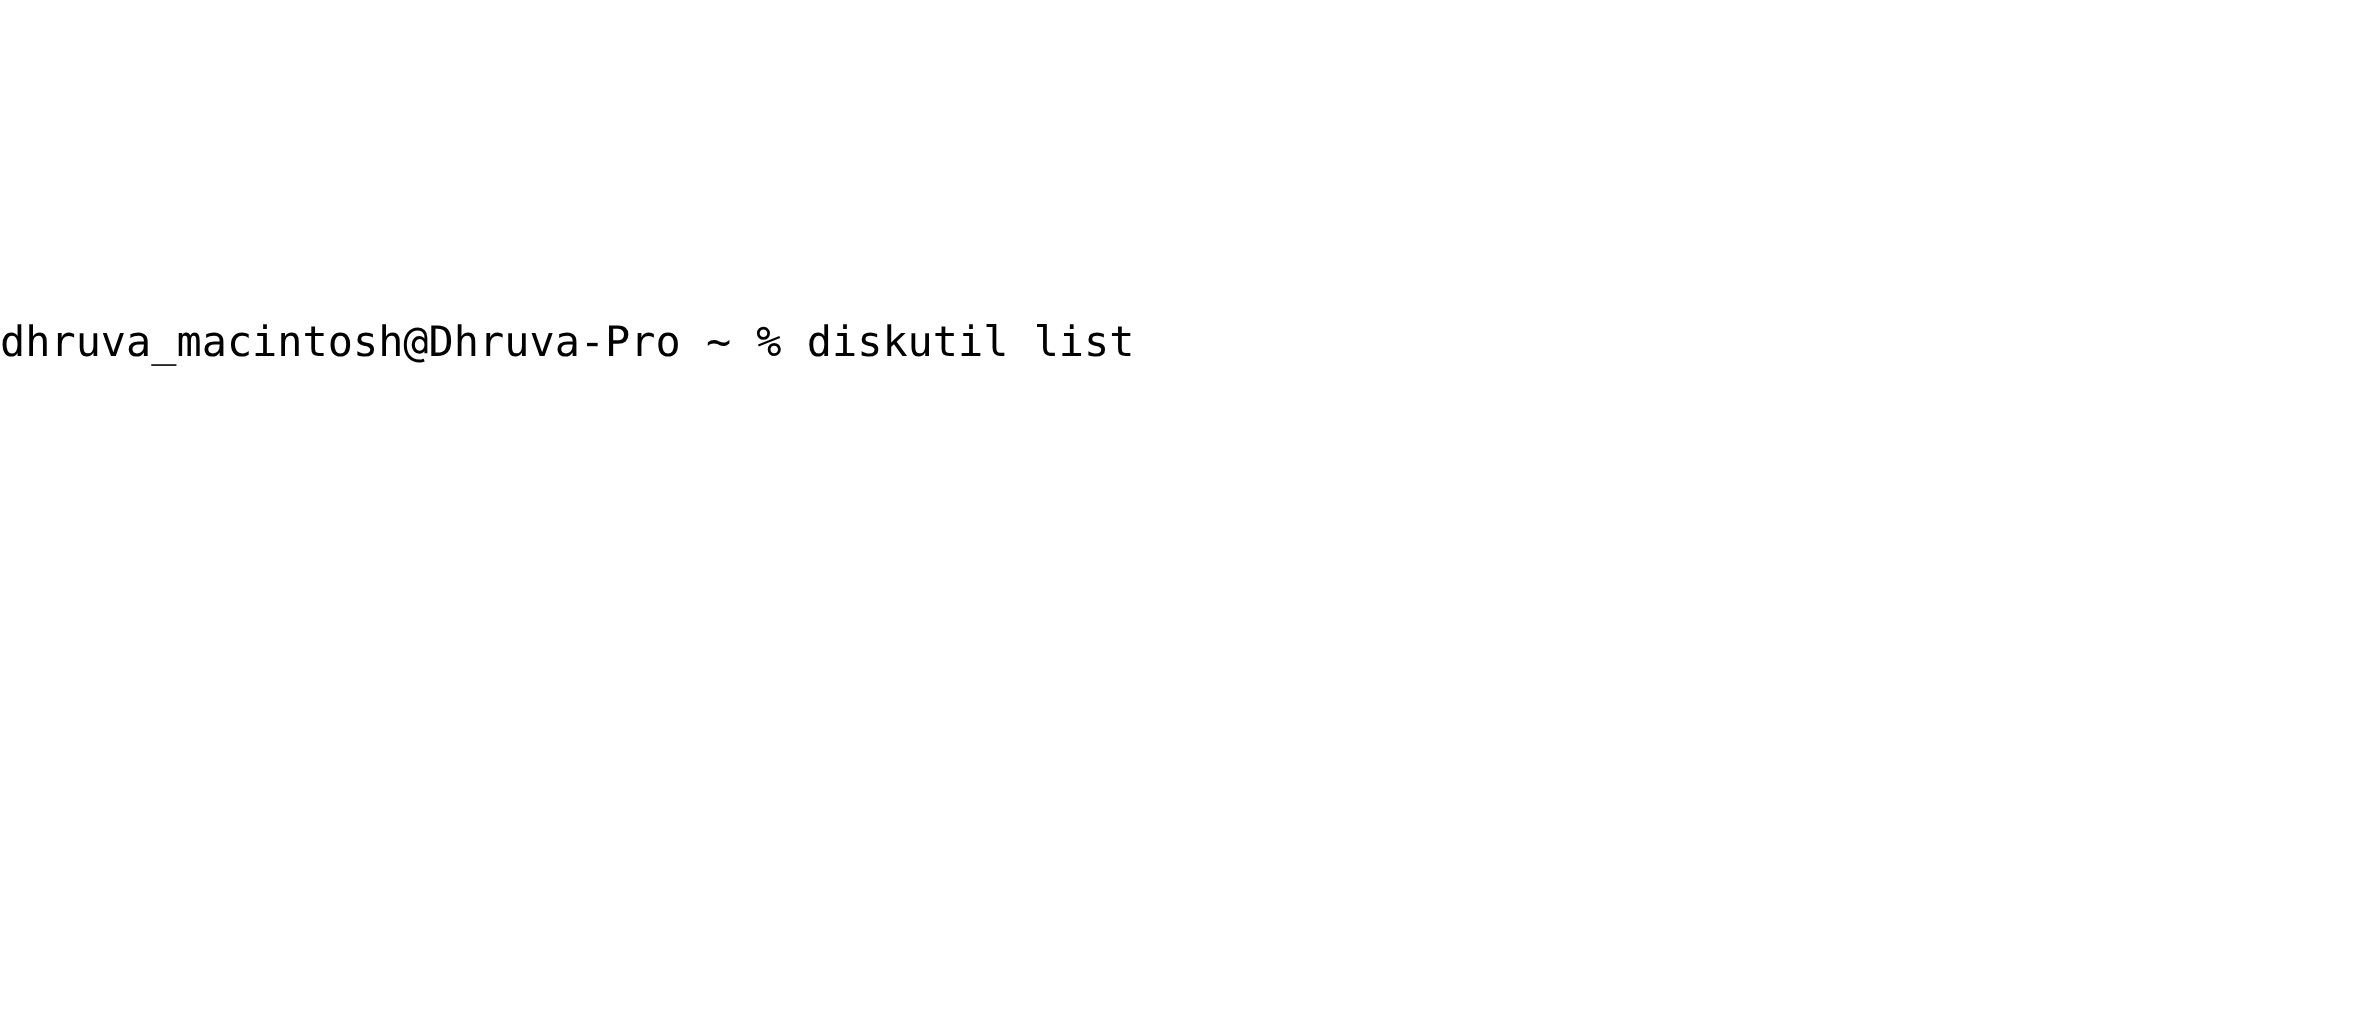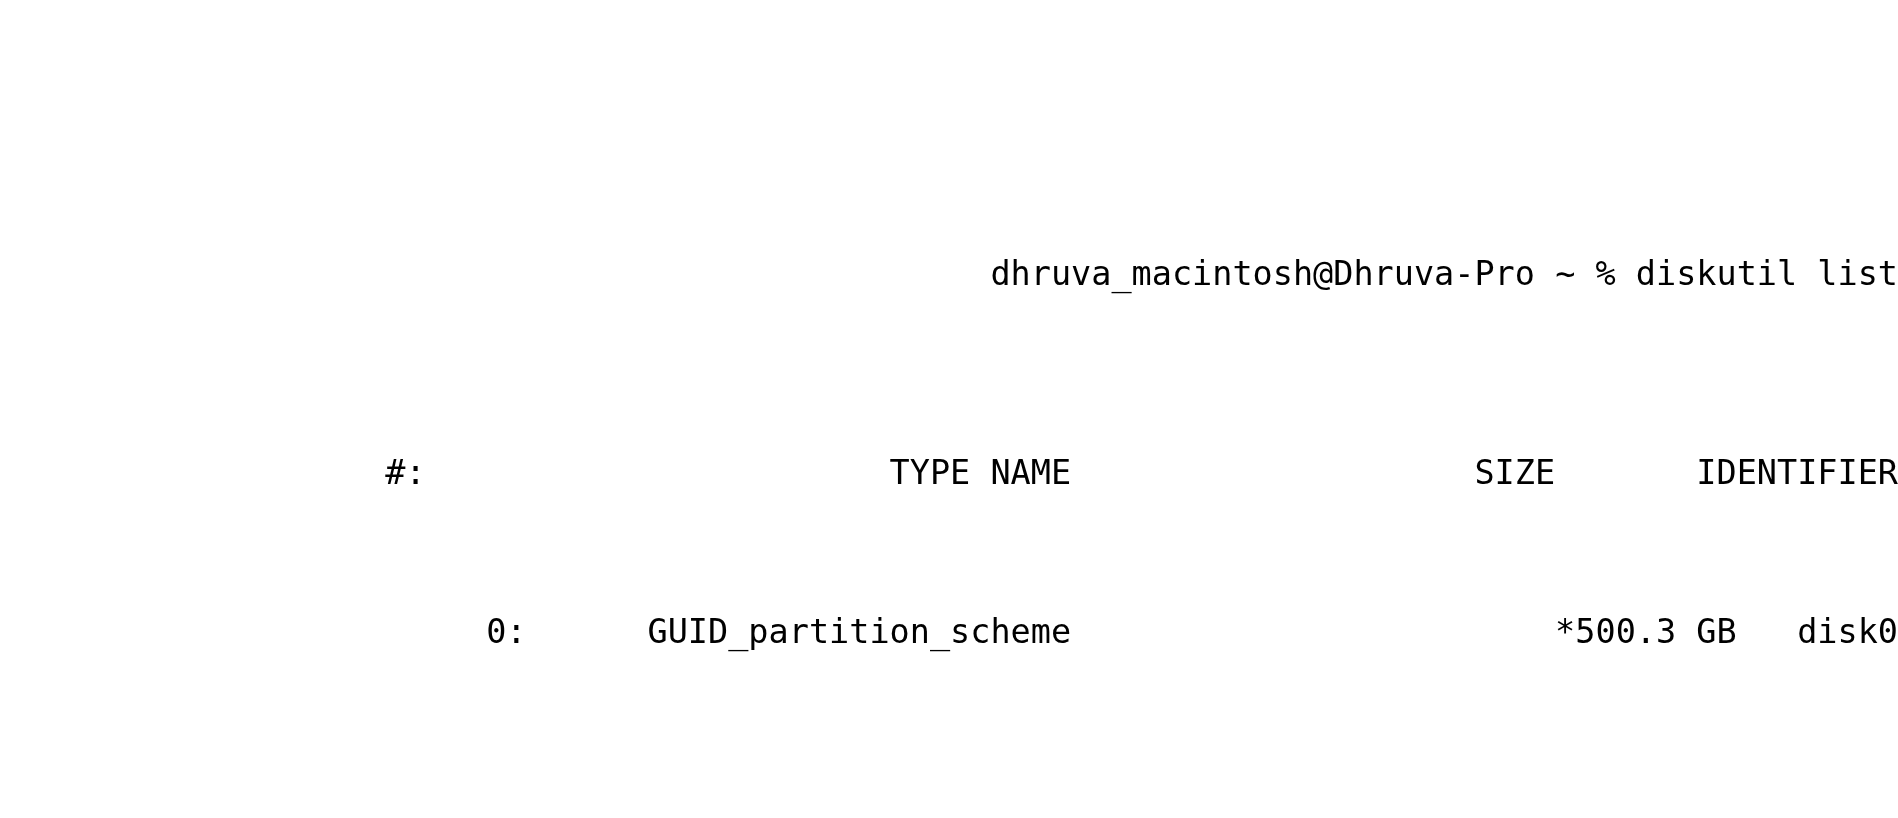--- a/index.html
+++ b/index.html
@@ -21,21 +21,20 @@
     background: #ffffff;
     color: #000000;
     font-family: "DejaVu Sans Mono", "Liberation Mono", monospace;
     font-size: 33.5px;
     line-height: 39.8px;
     letter-spacing: 0px;
     white-space: pre;
     overflow: hidden;
     padding: 0;
     box-sizing: border-box;
-    text-align: right;
   }
   #screen {
     position: absolute;
     left: 0px;
     top: -25px;
     width: 1898px;
     white-space: pre;
   }
   .line {
     display: block;
@@ -50,23 +49,21 @@
 <body>
 
 <div id="terminal">
   <div id="screen">
 
     <span class="line"></span>
 
     <span class="line prompt-line">dhruva_macintosh@Dhruva-Pro ~ % diskutil list</span>
 
 
-    <span class="line">   #:                       TYPE NAME                    SIZE       IDENTIFIER</span>
 
-    <span class="line">   0:      GUID_partition_scheme                        *500.3 GB   disk0</span>
 
     
 
     
 
     
 
     
 
     

